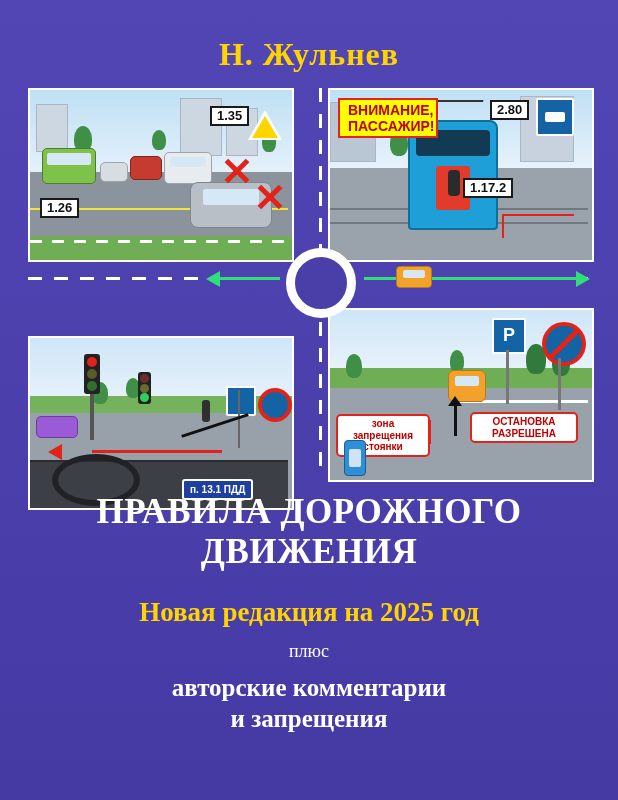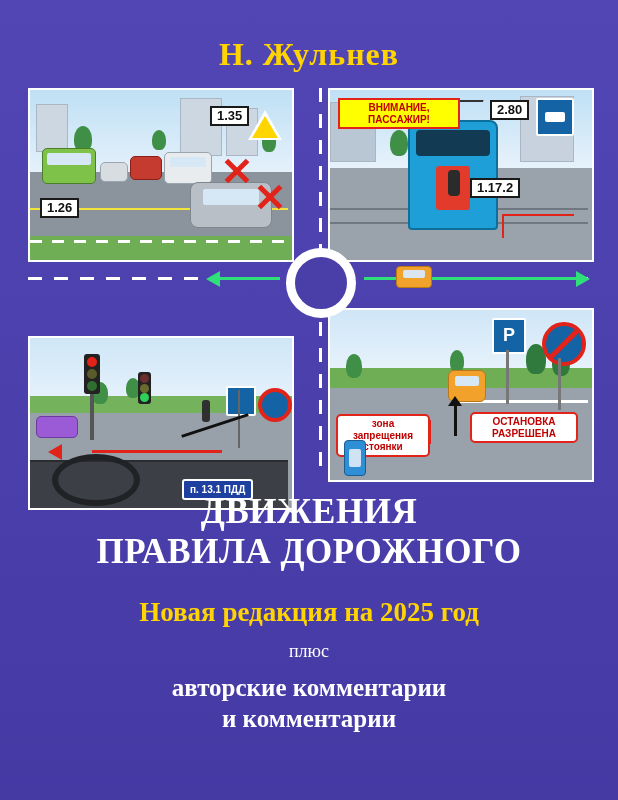--- a/index.html
+++ b/index.html
@@ -111,22 +111,22 @@
   }
   .sign-round{
     position:absolute;border-radius:50%;background:#1464a5;border:4px solid #e2231a;
   }
   .sign-round .bar{
     position:absolute;left:50%;top:50%;width:120%;height:5px;background:#e2231a;
     transform:translate(-50%,-50%) rotate(-45deg);
   }
   .callout{
     position:absolute;background:#ffff00;border:2px solid #000;
-    font-family:"Liberation Sans", sans-serif;font-weight:bold;font-size:10px;
-    color:#c00000;padding:2px 19px;line-height:1.15;text-align:center;
+    font-family:"Liberation Sans", sans-serif;font-weight:bold;font-size:14px;
+    color:#c00000;padding:2px 8px;line-height:1.15;text-align:center;
   }
   .callout.red-border{border-color:#e2231a;}
   .label-white{
     position:absolute;background:#ffffff;border:2px solid #e2231a;border-radius:5px;
     font-family:"Liberation Sans", sans-serif;font-weight:bold;font-size:10px;
     color:#c00000;padding:2px 4px;text-align:center;line-height:1.15;
   }
   .label-blue{
     position:absolute;background:#1d3fa0;border:2px solid #ffffff;border-radius:3px;
     font-family:"Liberation Sans", sans-serif;font-weight:bold;font-size:10px;
@@ -223,21 +223,21 @@
       <div style="position:absolute;left:172px;top:124px;width:2px;height:24px;background:#e2231a;"></div>
 
       <div class="callout red-border" style="left:8px;top:8px;width:80px;white-space:pre-line;">ВНИМАНИЕ,
 ПАССАЖИР!</div>
 
       <div class="sign-blue" style="left:206px;top:8px;width:34px;height:34px;">
         <div style="position:absolute;left:7px;top:12px;width:20px;height:10px;background:#fff;border-radius:2px;"></div>
       </div>
 
       <div class="tag" style="left:160px;top:10px;">2.80</div>
-      <div class="tag" style="left:140px;top:88px;">1.17.2</div>
+      <div class="tag" style="left:133px;top:88px;">1.17.2</div>
     </div>
 
     <div class="panel p-bl">
       <div class="sky" style="height:44%;background:linear-gradient(180deg,#cfe6f7,#eaf4fc);"></div>
       <div class="asphalt" style="bottom:0;height:56%;background:#98a1a9;"></div>
       <div class="grass" style="height:10%;bottom:56%;background:#74b25c;"></div>
 
       <div class="tree" style="left:62px;top:44px;width:16px;height:22px;"></div>
       <div class="tree" style="left:96px;top:40px;width:14px;height:20px;"></div>
 
@@ -315,24 +315,24 @@
     <div class="green-line-l"></div>
     <div class="green-line-r"></div>
     <div class="arrow-left"></div>
     <div class="arrow-right"></div>
     <div class="round-center"></div>
     <div class="car-top"></div>
     <div class="car-left-blue"></div>
   </div>
 
   <div class="title-main">
+    <div>ПРАВИЛА ДОРОЖНОГО</div>
     <div>ДВИЖЕНИЯ</div>
-    <div>ПРАВИЛА ДОРОЖНОГО</div>
   </div>
 
   <div class="title-sub">Новая редакция на 2025 год</div>
   <div class="title-plus">плюс</div>
   <div class="title-note">
     <div>авторские комментарии</div>
-    <div>и комментарии</div>
+    <div>и запрещения</div>
   </div>
 
 </div>
 
 </body></html>

